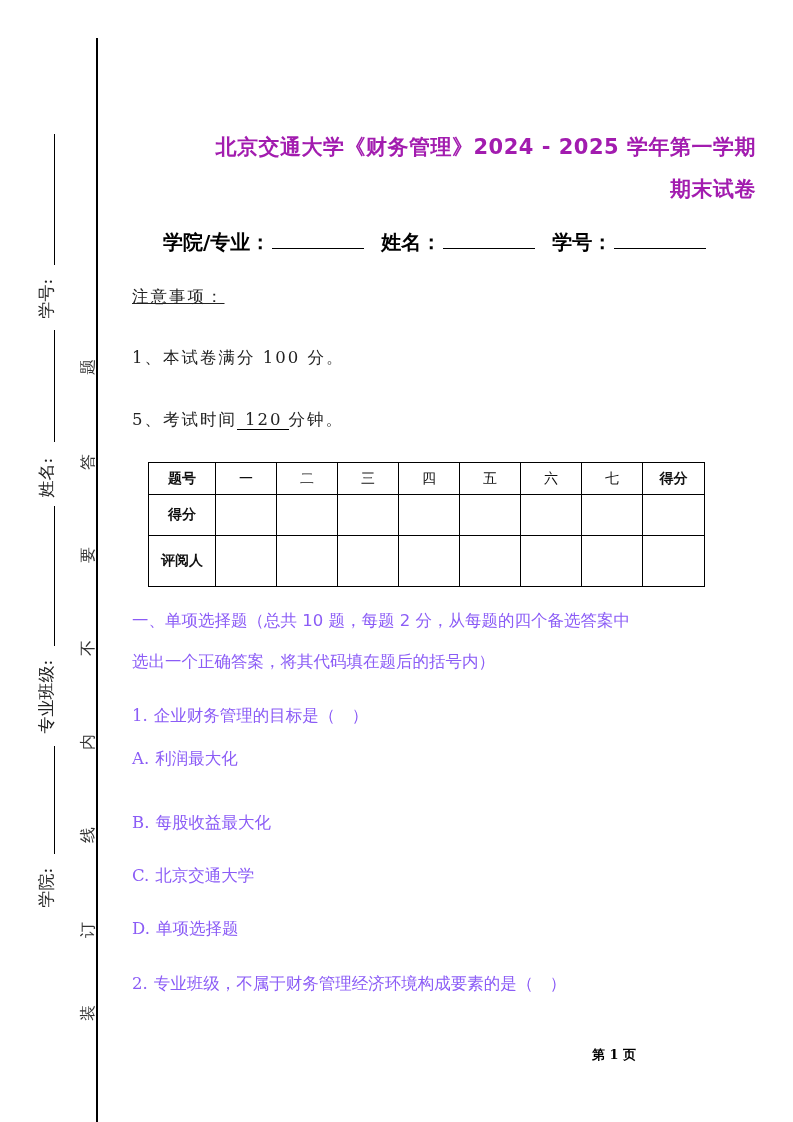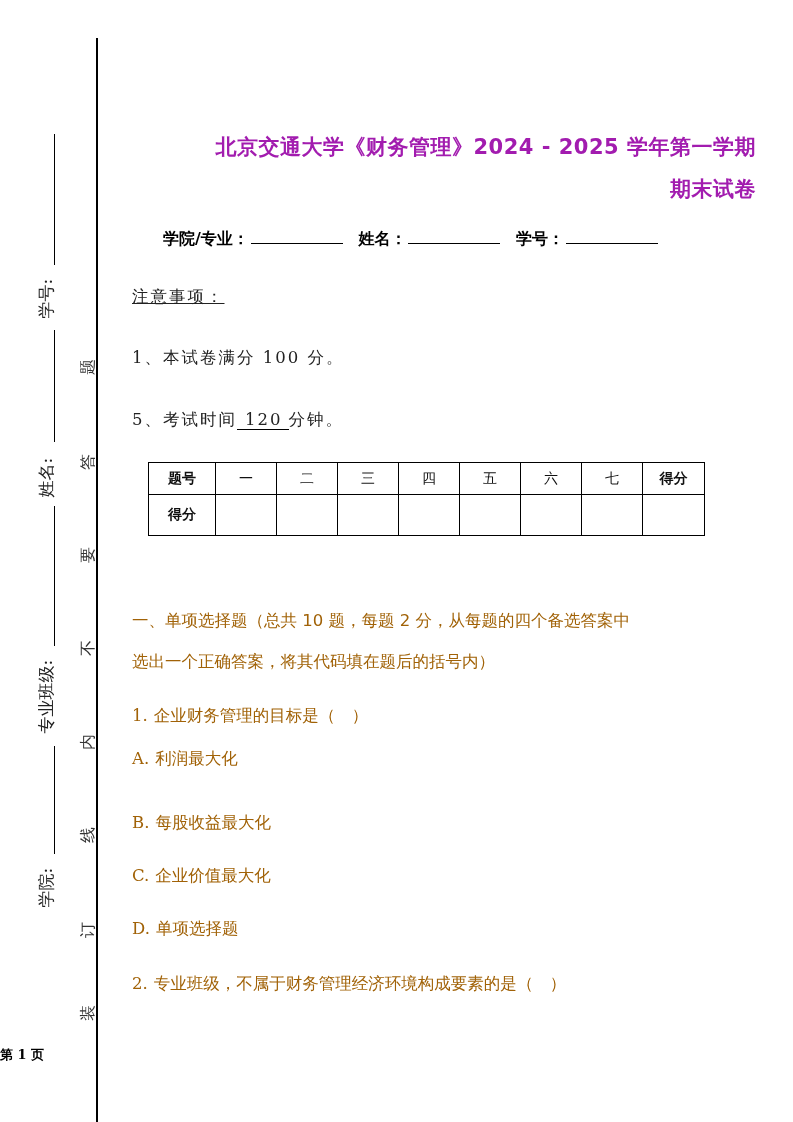--- a/index.html
+++ b/index.html
@@ -7,38 +7,38 @@
          font-family: "DejaVu Serif", "Liberation Serif", serif; color: #111; }
   .vline { position: absolute; width: 1.5px; background: #000; }
   .rot { position: absolute; transform: rotate(-90deg); transform-origin: center center;
          white-space: nowrap; font-size: 17px; color: #222; }
   .binding-char { position: absolute; transform: rotate(-90deg); font-size: 16px; color: #333;
                   width: 18px; height: 18px; line-height: 18px; text-align: center; }
   .title { position: absolute; left: 116px; width: 640px; text-align: right;
            font-family: "DejaVu Sans", "Liberation Sans", sans-serif; font-weight: bold;
            font-size: 21px; letter-spacing: 0.5px; color: #a21caf; }
   .info-line { position: absolute; left: 163px; top: 229px; font-family: "DejaVu Sans", "Liberation Sans", sans-serif;
-               font-weight: bold; font-size: 16px; color: #000; white-space: nowrap; }
+               font-weight: bold; font-size: 20px; color: #000; white-space: nowrap; }
   .info-line .blank { display: inline-block; width: 92px; border-bottom: 1.2px solid #000; height: 14px;
                       margin: 0 10px 0 2px; vertical-align: baseline; }
   .notice { position: absolute; left: 132px; font-size: 16.5px; letter-spacing: 2px; color: #222; white-space: nowrap; }
   .u { display: inline-block; border-bottom: 1.2px solid #000; padding: 0 6px 0 8px; line-height: 18px; }
   table.score { position: absolute; left: 148px; top: 462px; border-collapse: collapse;
                 font-family: "DejaVu Sans", "Liberation Sans", sans-serif; font-size: 14px; }
   table.score td { border: 1.2px solid #000; text-align: center; padding: 0; }
   table.score tr.r0 td { height: 31px; margin-top: 47px; }
   table.score tr.r1 td { height: 40px; }
   table.score tr.r2 td { height: 50px; }
   table.score td.hdr { width: 66px; font-weight: bold; }
   table.score td.col { width: 60px; }
   table.score td.last { width: 61px; font-weight: bold; }
   .q { position: absolute; left: 132px; font-family: "DejaVu Sans", "Liberation Sans", sans-serif;
-       font-size: 16.5px; color: #a16207; white-space: nowrap; }
+       font-size: 16.5px; color: #8b5cf6; white-space: nowrap; }
   .q .num { font-family: "DejaVu Serif", "Liberation Serif", serif; margin-right: 6px; }
-  .footer { position: absolute; left: 0; width: 636px; top: 1046px; text-align: left;
+  .footer { position: absolute; left: 0; width: 636px; top: 1046px; text-align: right;
             font-family: "DejaVu Serif", "Liberation Serif", serif; font-weight: bold; font-size: 13px; color: #000; }
 </style>
 </head>
 <body>
 
 <div class="vline" style="left:96px; top:38px; height:1084px;"></div>
 <div class="vline" style="left:54px; top:134px; height:131px; width:1.2px;"></div>
 <div class="vline" style="left:54px; top:330px; height:112px; width:1.2px;"></div>
 <div class="vline" style="left:54px; top:506px; height:140px; width:1.2px;"></div>
 <div class="vline" style="left:54px; top:746px; height:108px; width:1.2px;"></div>
@@ -89,37 +89,48 @@
     <td class="hdr">得分</td>
     <td class="col"></td>
     <td class="col"></td>
     <td class="col"></td>
     <td class="col"></td>
     <td class="col"></td>
     <td class="col"></td>
     <td class="col"></td>
     <td class="last"></td>
   </tr>
+  <tr class="r2">
+    <td class="hdr">评阅人</td>
+    <td class="col"></td>
+    <td class="col"></td>
+    <td class="col"></td>
+    <td class="col"></td>
+    <td class="col"></td>
+    <td class="col"></td>
+    <td class="col"></td>
+    <td class="last"></td>
+  </tr>
 </tbody>
   </table>
 
 <div class="q" style="top:610px;">一、单项选择题（总共 10 题，每题 2 分，从每题的四个备选答案中</div>
 <div class="q" style="top:651px;">选出一个正确答案，将其代码填在题后的括号内）</div>
 
 <div class="q" style="top:705px;">
   <span class="num">1.</span><span>企业财务管理的目标是（　）</span>
 </div>
 <div class="q" style="top:748px;">
   <span class="num">A.</span><span>利润最大化</span>
 </div>
 <div class="q" style="top:812px;">
   <span class="num">B.</span><span>每股收益最大化</span>
 </div>
 <div class="q" style="top:865px;">
-  <span class="num">C.</span><span>企业价值最大化</span>
+  <span class="num">C.</span><span>北京交通大学</span>
 </div>
 <div class="q" style="top:918px;">
   <span class="num">D.</span><span>单项选择题</span>
 </div>
 
 <div class="q" style="top:973px;">
   <span class="num">2.</span><span>专业班级，不属于财务管理经济环境构成要素的是（　）</span>
 </div>
 
 <div class="footer">第 1 页</div>

